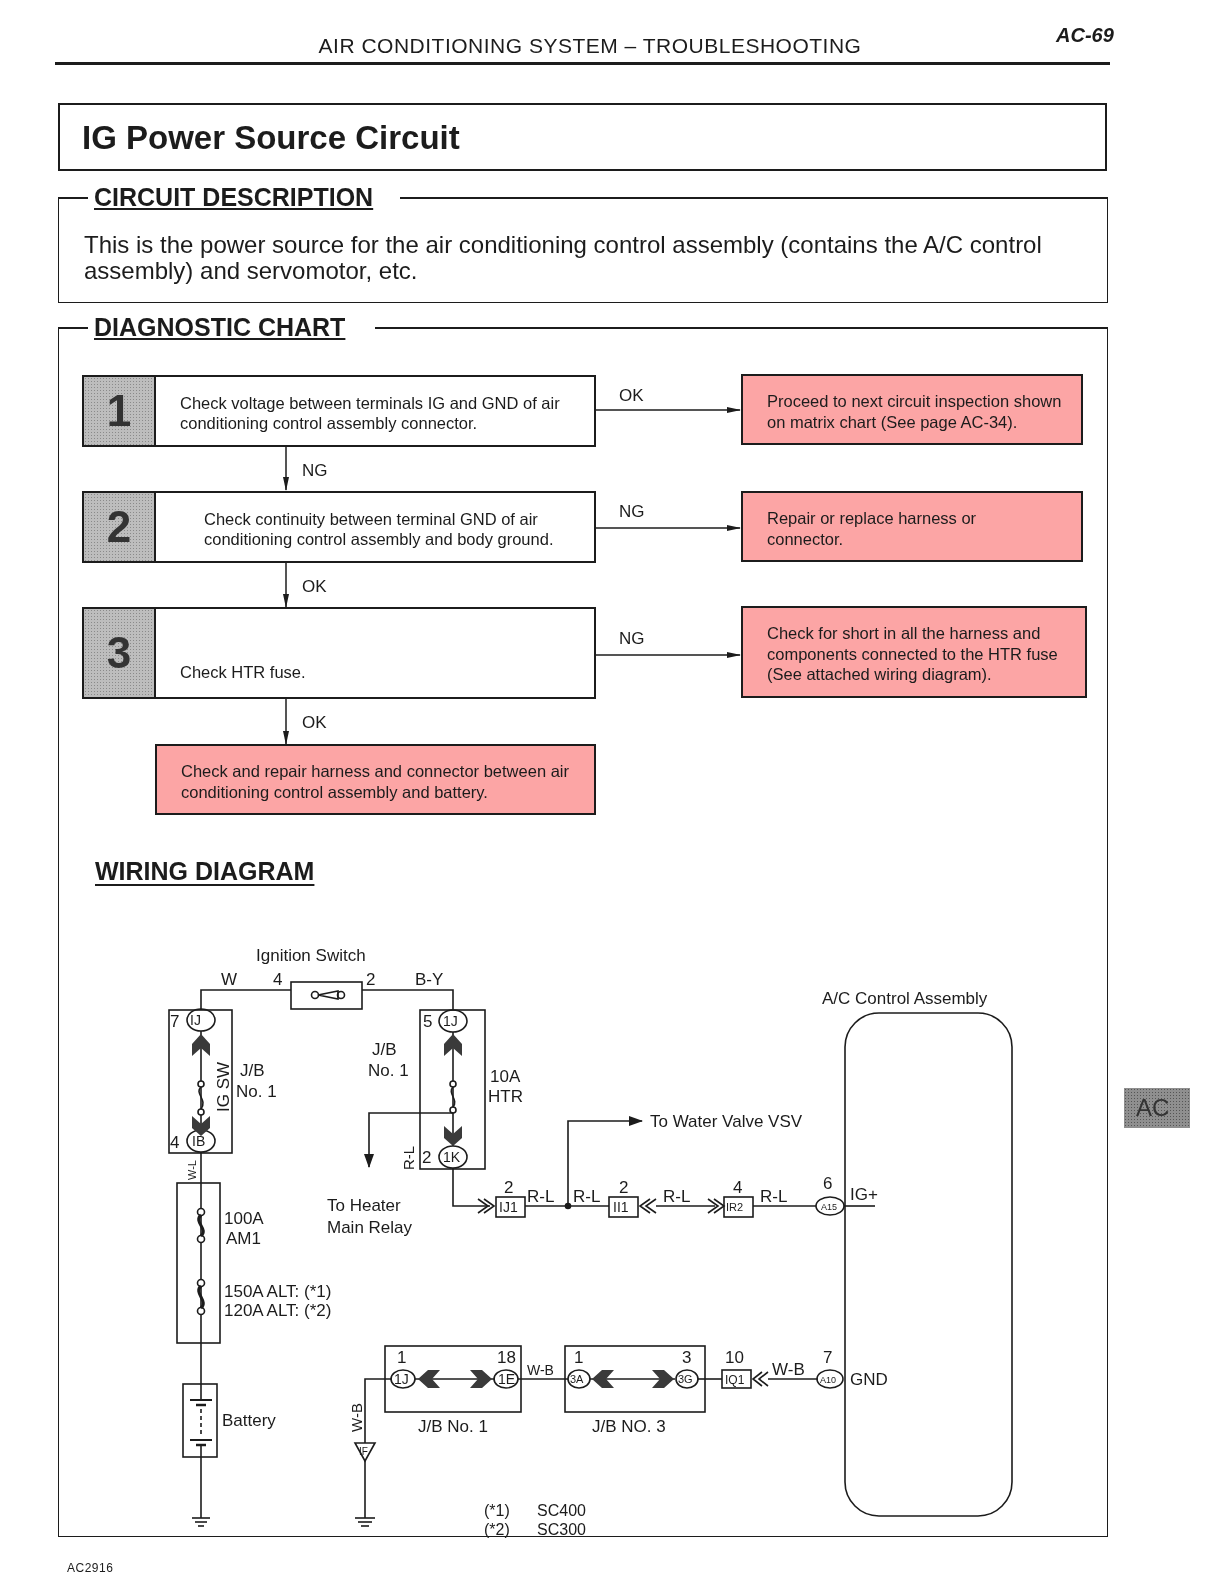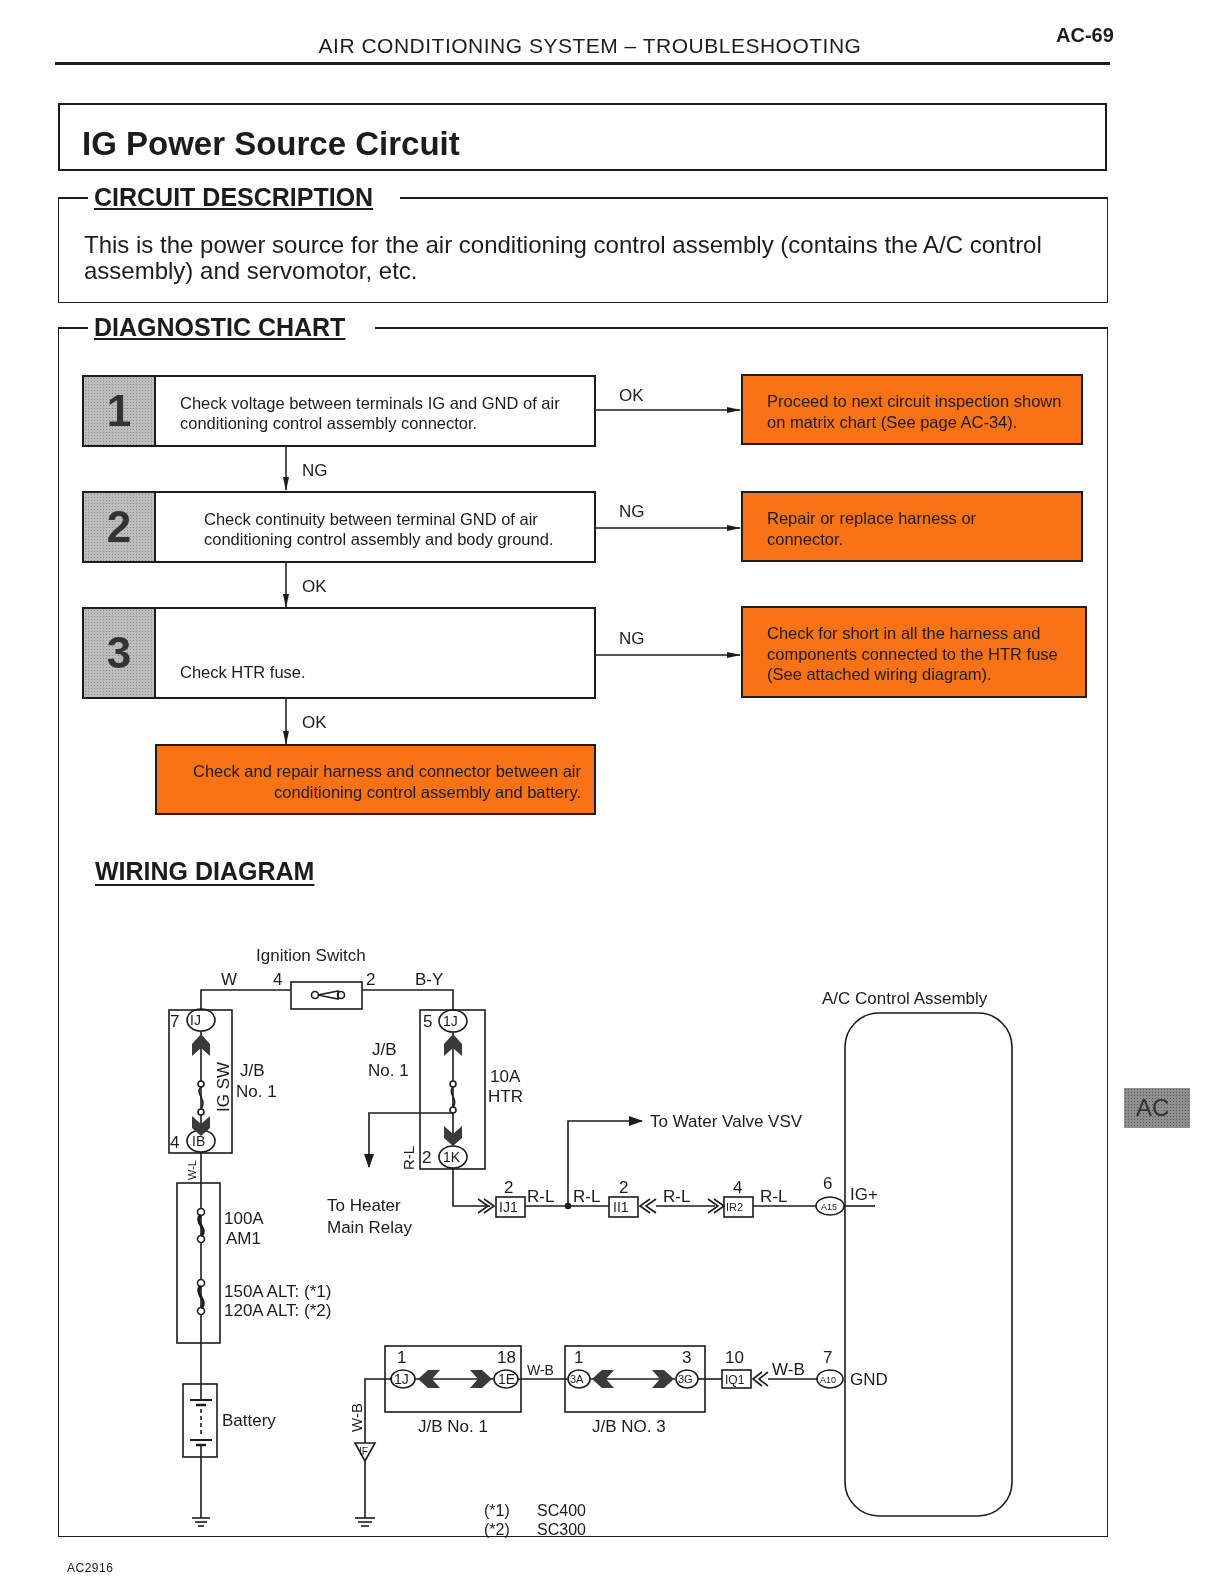--- a/index.html
+++ b/index.html
@@ -1,38 +1,38 @@
 <!DOCTYPE html>
 <html><head>
 <meta charset="utf-8">
 <style>
   html, body { margin: 0; padding: 0; background: #ffffff; }
   body { width: 1210px; height: 1594px; position: relative; overflow: hidden; font-family: "Liberation Sans", sans-serif; color: #1c1c1c; }
   .abs { position: absolute; }
   .hdr-title { left: 270px; top: 34px; width: 640px; text-align: center; font-size: 21px; letter-spacing: 0.5px; }
-  .hdr-page { left: 1056px; top: 24px; font-size: 20px; font-weight: bold; }
+  .hdr-page { left: 1056px; top: 24px; font-size: 20px; font-weight: bold; font-style: italic; }
   .hdr-rule { left: 55px; top: 62px; width: 1055px; height: 3px; background: #1c1c1c; }
 
   .title-box { left: 58px; top: 103px; width: 1049px; height: 68px; border: 2px solid #1c1c1c; box-sizing: border-box; }
-  .title-text { left: 82px; top: 125px; font-size: 33px; font-weight: bold; }
+  .title-text { left: 82px; top: 119px; font-size: 33px; font-weight: bold; }
 
   .section-frame { border: 1.5px solid #1c1c1c; box-sizing: border-box; border-top: none; }
   .sec-line { height: 1.5px; background: #1c1c1c; }
   .sec-head { font-size: 25px; font-weight: bold; background: #fff; padding: 0 6px; text-decoration: underline; }
   .desc-text { left: 84px; top: 232px; width: 1010px; font-size: 24px; line-height: 26px; }
 
   .step-box { border: 2px solid #1c1c1c; box-sizing: border-box; background: #fff; display: flex; }
   .step-num { width: 72px; height: 100%; border-right: 2px solid #1c1c1c; box-sizing: border-box;
               background-color: #bdbdbd;
               background-image: radial-gradient(#8a8a8a 0.8px, transparent 1px);
               background-size: 3px 3px;
               display: flex; align-items: center; justify-content: center;
               font-size: 44px; font-weight: bold; color: #333; }
   .step-text { padding: 4px 0 0 24px; font-size: 16.5px; line-height: 20.5px; display: flex; align-items: center; }
-  .result-box { border: 2px solid #1c1c1c; box-sizing: border-box; background: #f97316; font-size: 16.5px; line-height: 20.5px; padding: 4px 0 0 24px; display: flex; align-items: center; }
+  .result-box { border: 2px solid #1c1c1c; box-sizing: border-box; background: #fca5a5; font-size: 16.5px; line-height: 20.5px; padding: 4px 0 0 24px; display: flex; align-items: center; }
   .branch-label { font-size: 17px; }
 
   .wd-title { left: 95px; top: 857px; font-size: 25px; font-weight: bold; text-decoration: underline; text-underline-offset: 4px; }
   .ac-tab { left: 1124px; top: 1088px; width: 66px; height: 40px;
             background-color: #8f8f8f;
             background-image: radial-gradient(#555 0.8px, transparent 1px);
             background-size: 3px 3px;
             font-size: 24px; color: #333; display: flex; align-items: center; padding-left: 12px; box-sizing: border-box; }
   .figcode { left: 67px; top: 1561px; font-size: 12px; letter-spacing: 0.5px; }
   svg text { font-family: "Liberation Sans", sans-serif; fill: #1c1c1c; }
@@ -95,21 +95,21 @@
 <div class="abs step-box" style="left:82px; top:607px; width:514px; height:92px;">
   <div class="step-num">3</div>
   <div class="step-text" style="width:380px;margin-top:34px;">Check HTR fuse.</div>
 </div>
 <div class="abs branch-label" style="left:619px; top:629px;">NG</div>
 <div class="abs result-box" style="left:741px; top:606px; width:346px; height:92px;">
   <span style="width:305px;">Check for short in all the harness and components connected to the HTR fuse (See attached wiring diagram).</span>
 </div>
 <div class="abs branch-label" style="left:302px; top:713px;">OK</div>
 
-<div class="abs result-box" style="left:155px; top:744px; width:441px; height:71px;text-align:right;">
+<div class="abs result-box" style="left:155px; top:744px; width:441px; height:71px;">
   <span style="width:400px;">Check and repair harness and connector between air conditioning control assembly and battery.</span>
 </div>
 
 <div class="abs wd-title">WIRING DIAGRAM</div>
 
 <svg class="abs" style="left:0; top:0;" width="1210" height="1594">
   <defs>
     <marker id="warr" markerWidth="14" markerHeight="10" refX="13" refY="5" orient="auto" markerUnits="userSpaceOnUse">
       <path d="M0,0 L14,5 L0,10 Z" fill="#1c1c1c"></path>
     </marker>

